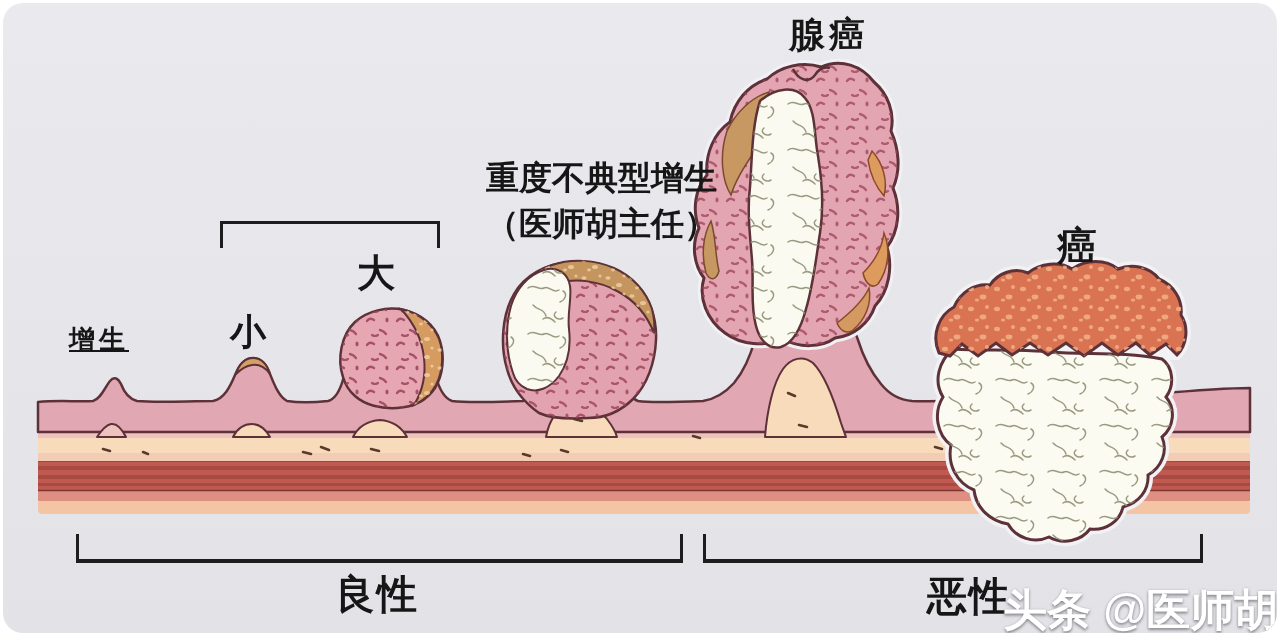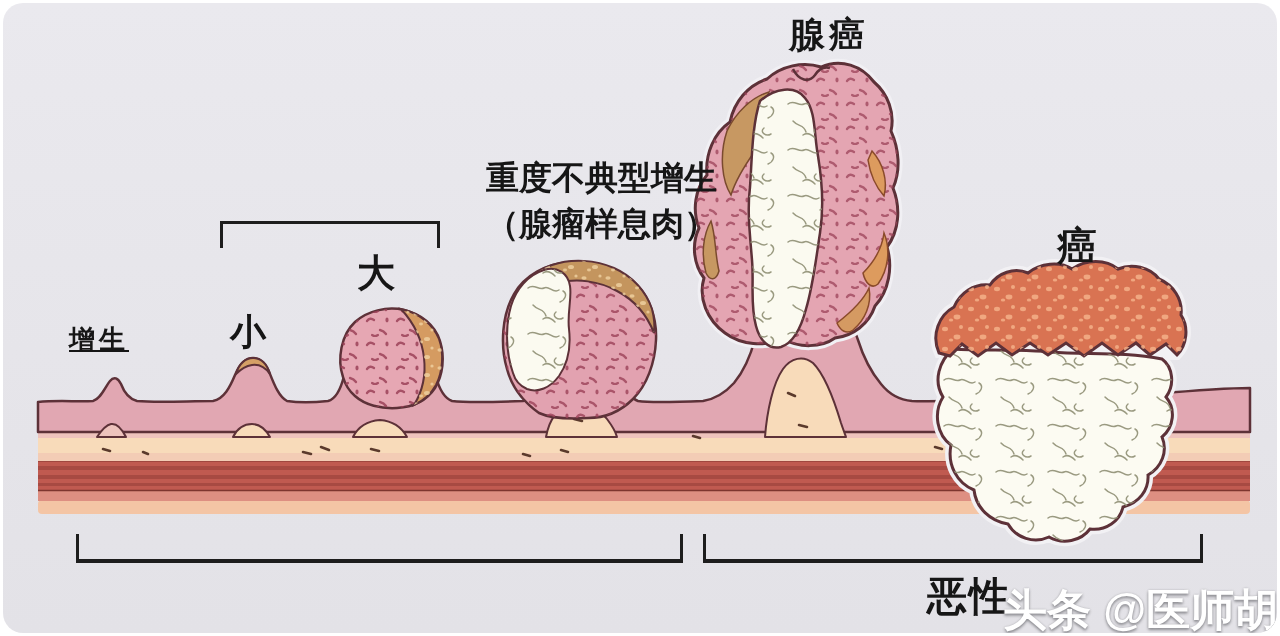--- a/index.html
+++ b/index.html
@@ -209,21 +209,22 @@
 
     <div class="bracket bracket-top"></div>
     <div class="bracket bracket-benign"></div>
     <div class="bracket bracket-malignant"></div>
 
     <div class="lbl lbl-hyperplasia">增生</div>
     <div class="lbl lbl-small">小</div>
     <div class="lbl lbl-large">大</div>
     <div class="lbl lbl-severe">
       <div>重度不典型增生</div>
-      <div>（腺瘤样息肉）</div>
+      <div>（医师胡主任）</div>
     </div>
     <div class="lbl lbl-adenoca">腺癌</div>
     <div class="lbl lbl-ca">癌</div>
+    <div class="lbl lbl-benign">良性</div>
     <div class="lbl lbl-malignant">恶性</div>
     <div class="watermark">头条 @医师胡主任</div>
 
   </div>
 </div>
 
 </body></html>

